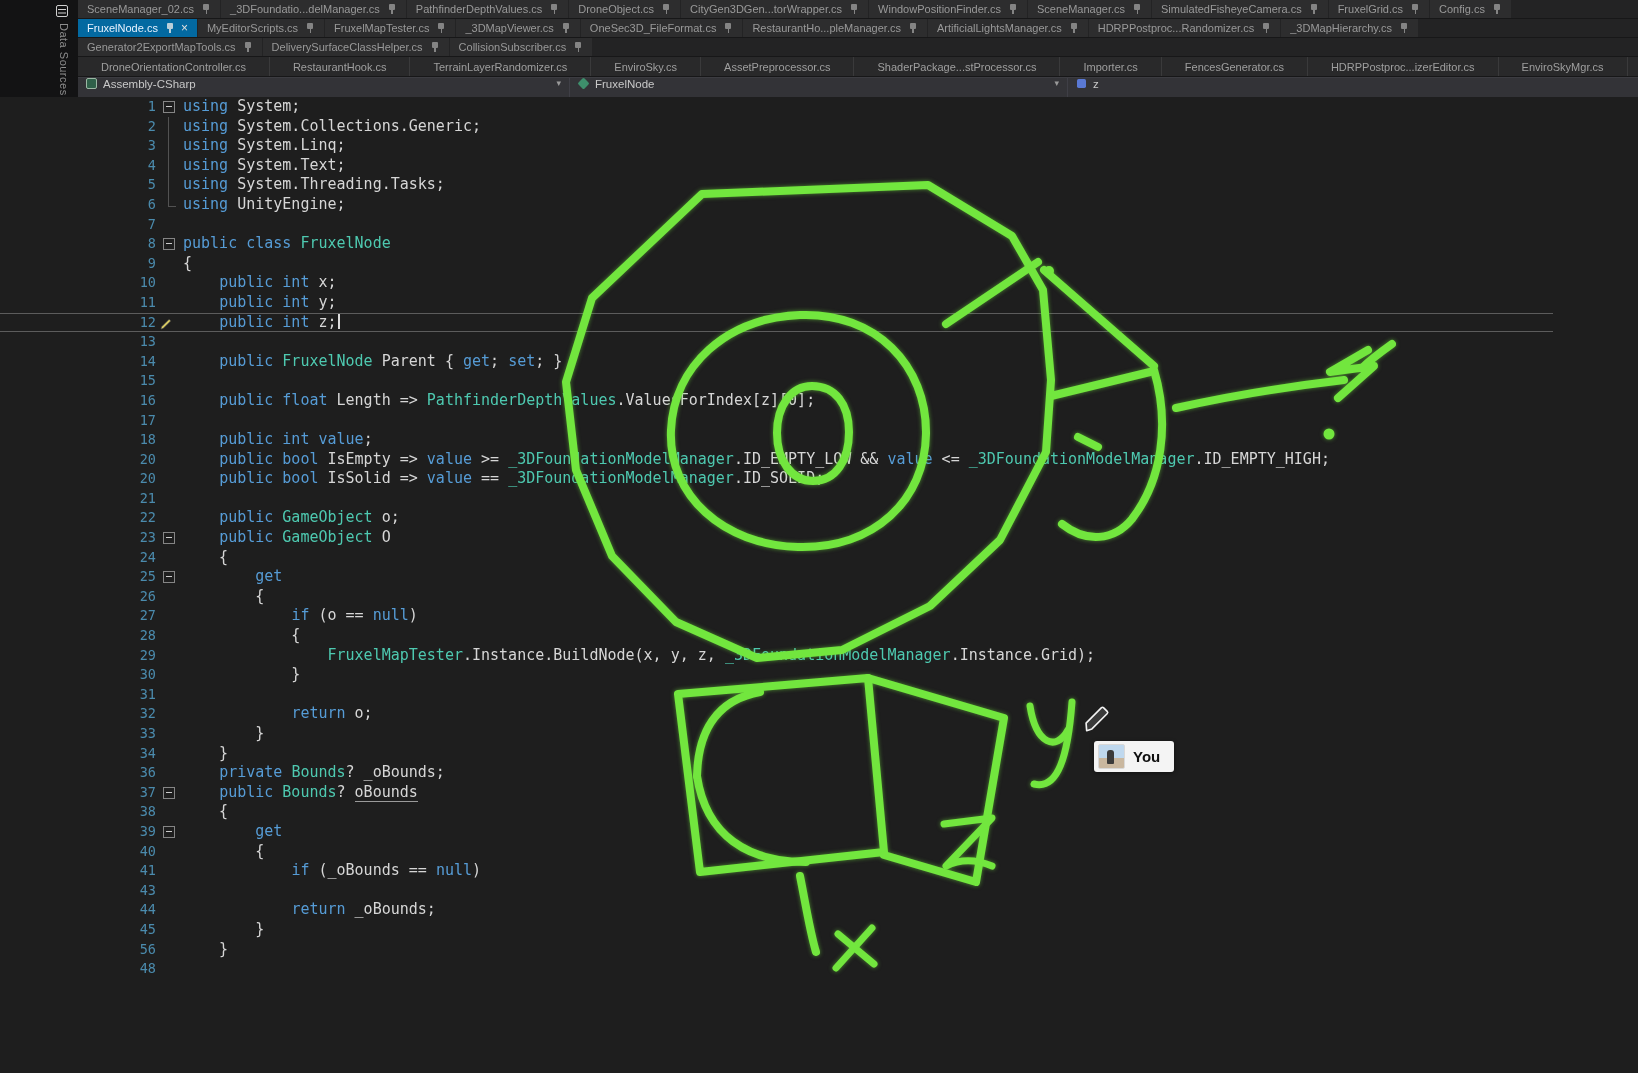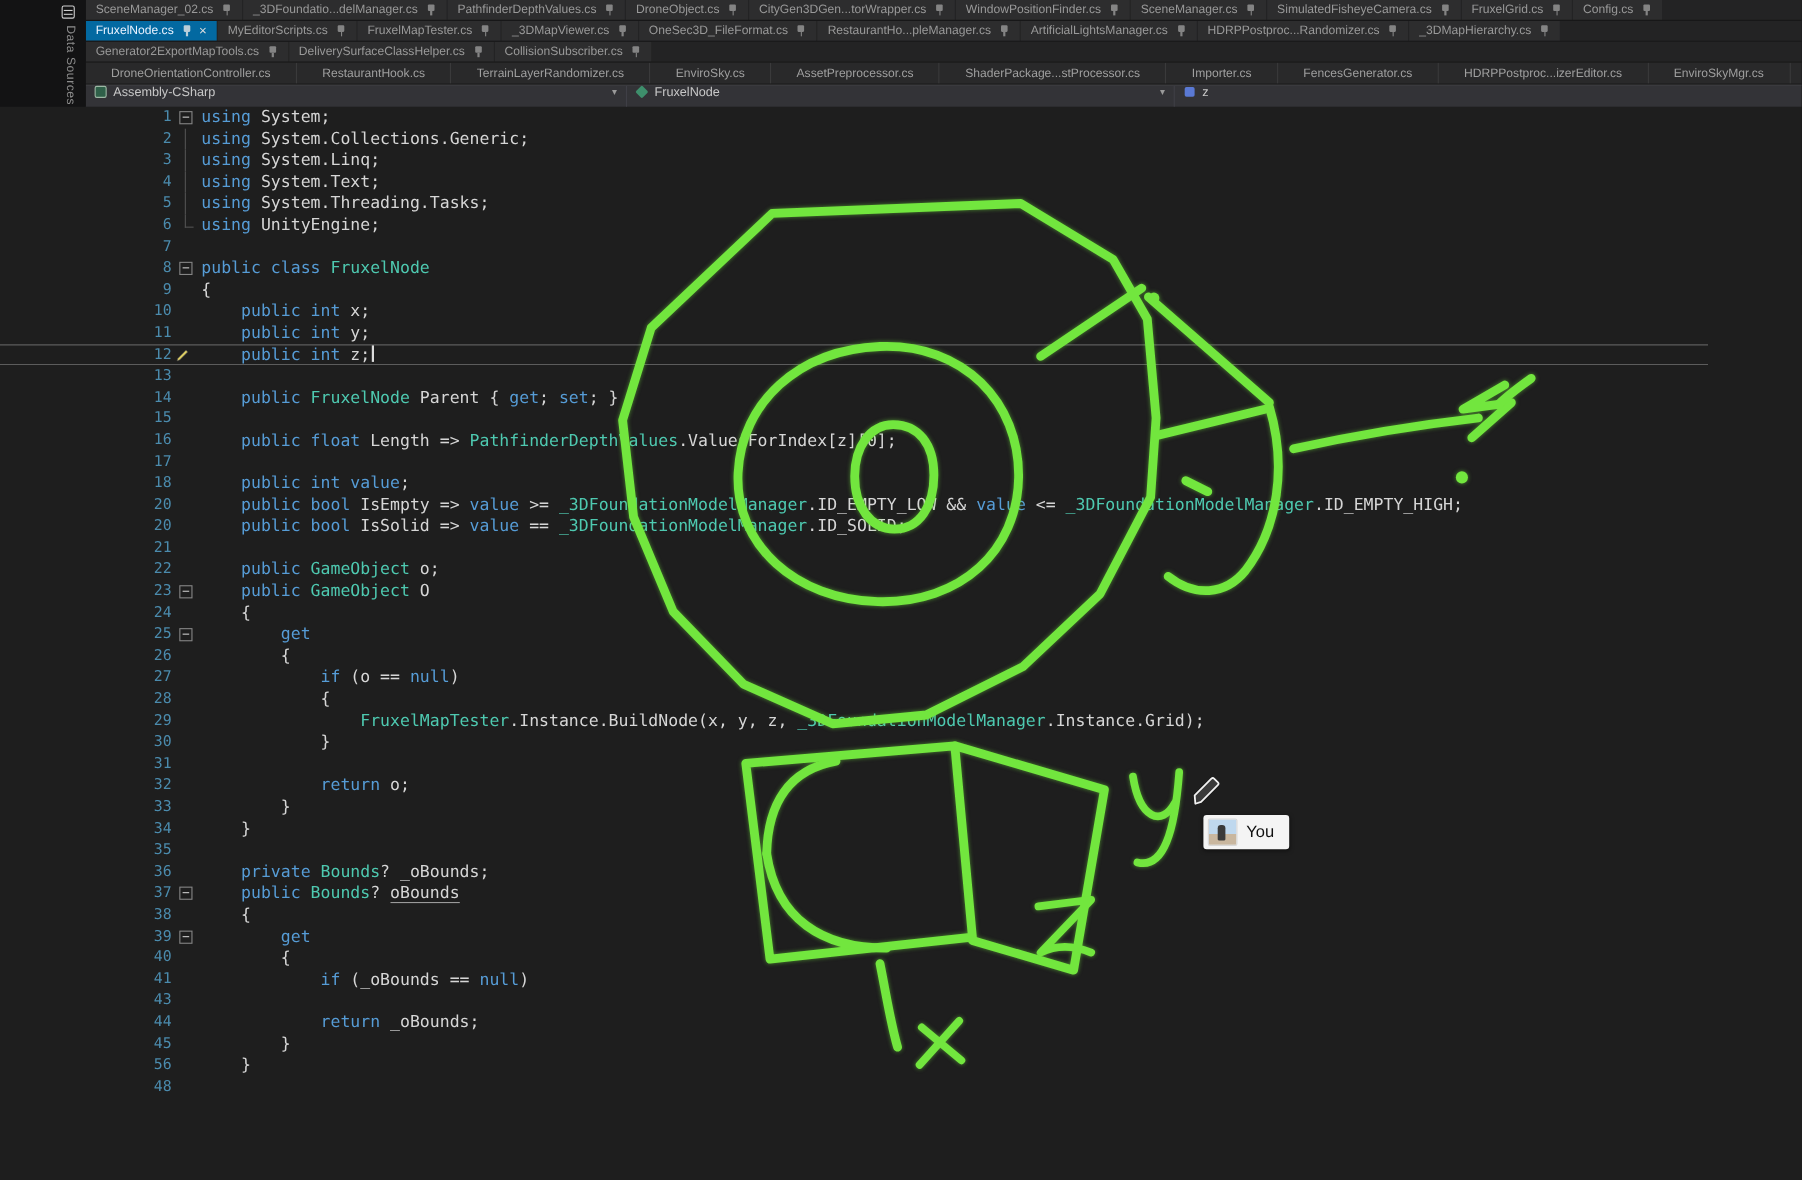--- a/index.html
+++ b/index.html
@@ -60,21 +60,21 @@
   .tk-u{color:#D6D6D6;border-bottom:1px solid #9a9a9a}
   .caret{display:inline-block;width:2px;height:15px;background:#dcdcdc;vertical-align:-2px;margin-left:1px}
 
   
   .overlay{position:absolute;left:0;top:0;z-index:5;pointer-events:none;
     filter:drop-shadow(0 0 2px rgba(114,230,62,.55))}
 
   .pencil-cursor{position:absolute;left:1082px;top:704px;z-index:7;pointer-events:none}
   .you-label{position:absolute;left:1094px;top:741px;z-index:6;background:#f4f4f4;border-radius:3px;
     display:flex;align-items:center;gap:8px;padding:3px 14px 3px 4px;box-shadow:0 1px 4px rgba(0,0,0,.45);
-    font-weight:normal;font-size:15px;color:#101010}
+    font-weight:bold;font-size:15px;color:#101010}
   .you-thumb{width:27px;height:25px;border-radius:2px;overflow:hidden;display:block;position:relative;
     background:linear-gradient(#bfd8ee 58%,#c9b79f 42%);border:1px solid #d8d8d8}
   .you-thumb::after{content:"";position:absolute;left:8px;top:5px;width:7px;height:14px;background:#3a3a3a;border-radius:3px 3px 1px 1px}
 </style>
 </head>
 <body>
 
 <div class="screen">
 
   <div class="left-strip">
@@ -395,25 +395,20 @@
         </div>
         <div class="code-line">
           <span class="ln">33</span>
           <span class="fold"></span>
           <span class="codetext"><span class="tk-p">        }</span></span>
         </div>
         <div class="code-line">
           <span class="ln">34</span>
           <span class="fold"></span>
           <span class="codetext"><span class="tk-p">    }</span></span>
-        </div>
-        <div class="code-line">
-          <span class="ln">35</span>
-          <span class="fold"></span>
-          <span class="codetext"></span>
         </div>
         <div class="code-line">
           <span class="ln">36</span>
           <span class="fold"></span>
           <span class="codetext"><span class="tk-p">    </span><span class="tk-k">private</span><span class="tk-p"> </span><span class="tk-t">Bounds</span><span class="tk-p">? _oBounds;</span></span>
         </div>
         <div class="code-line">
           <span class="ln">37</span>
           <span class="fold fbox"></span>
           <span class="codetext"><span class="tk-p">    </span><span class="tk-k">public</span><span class="tk-p"> </span><span class="tk-t">Bounds</span><span class="tk-p">? </span><span class="tk-u">oBounds</span></span>

